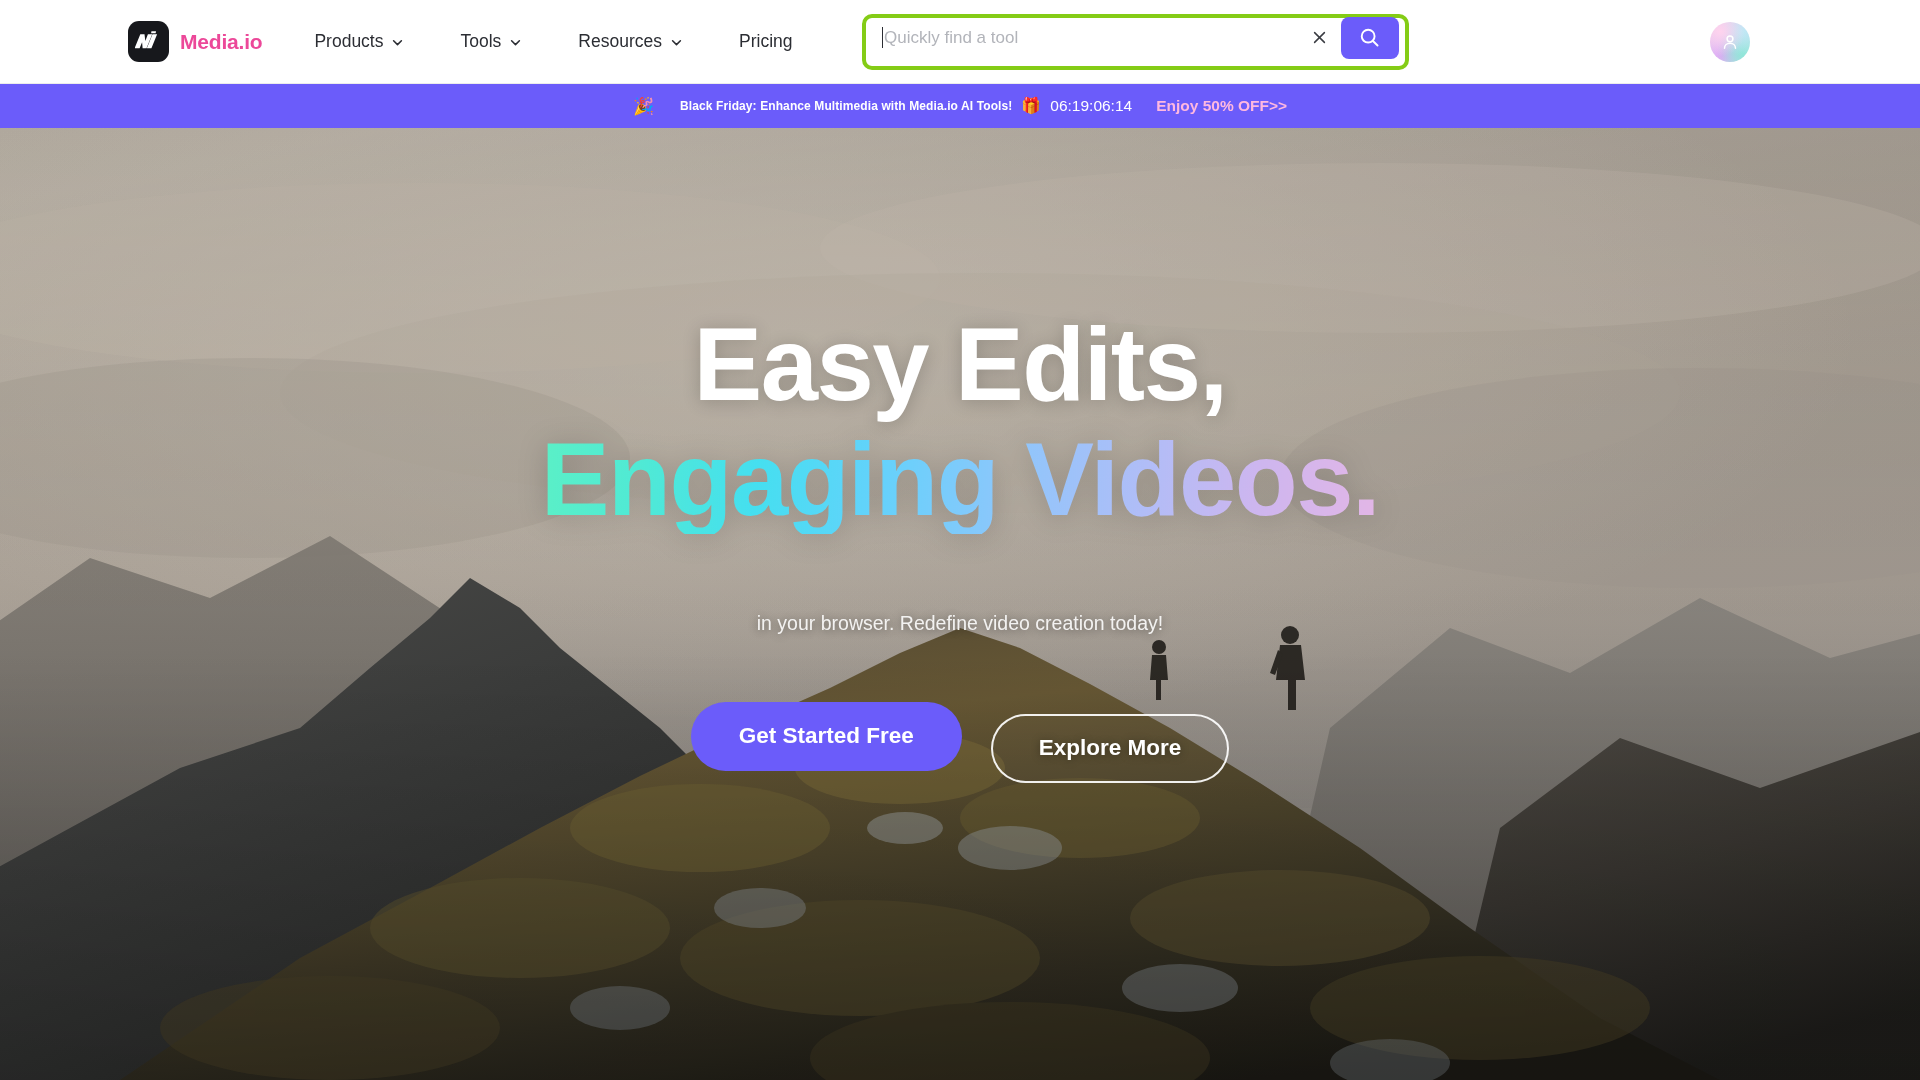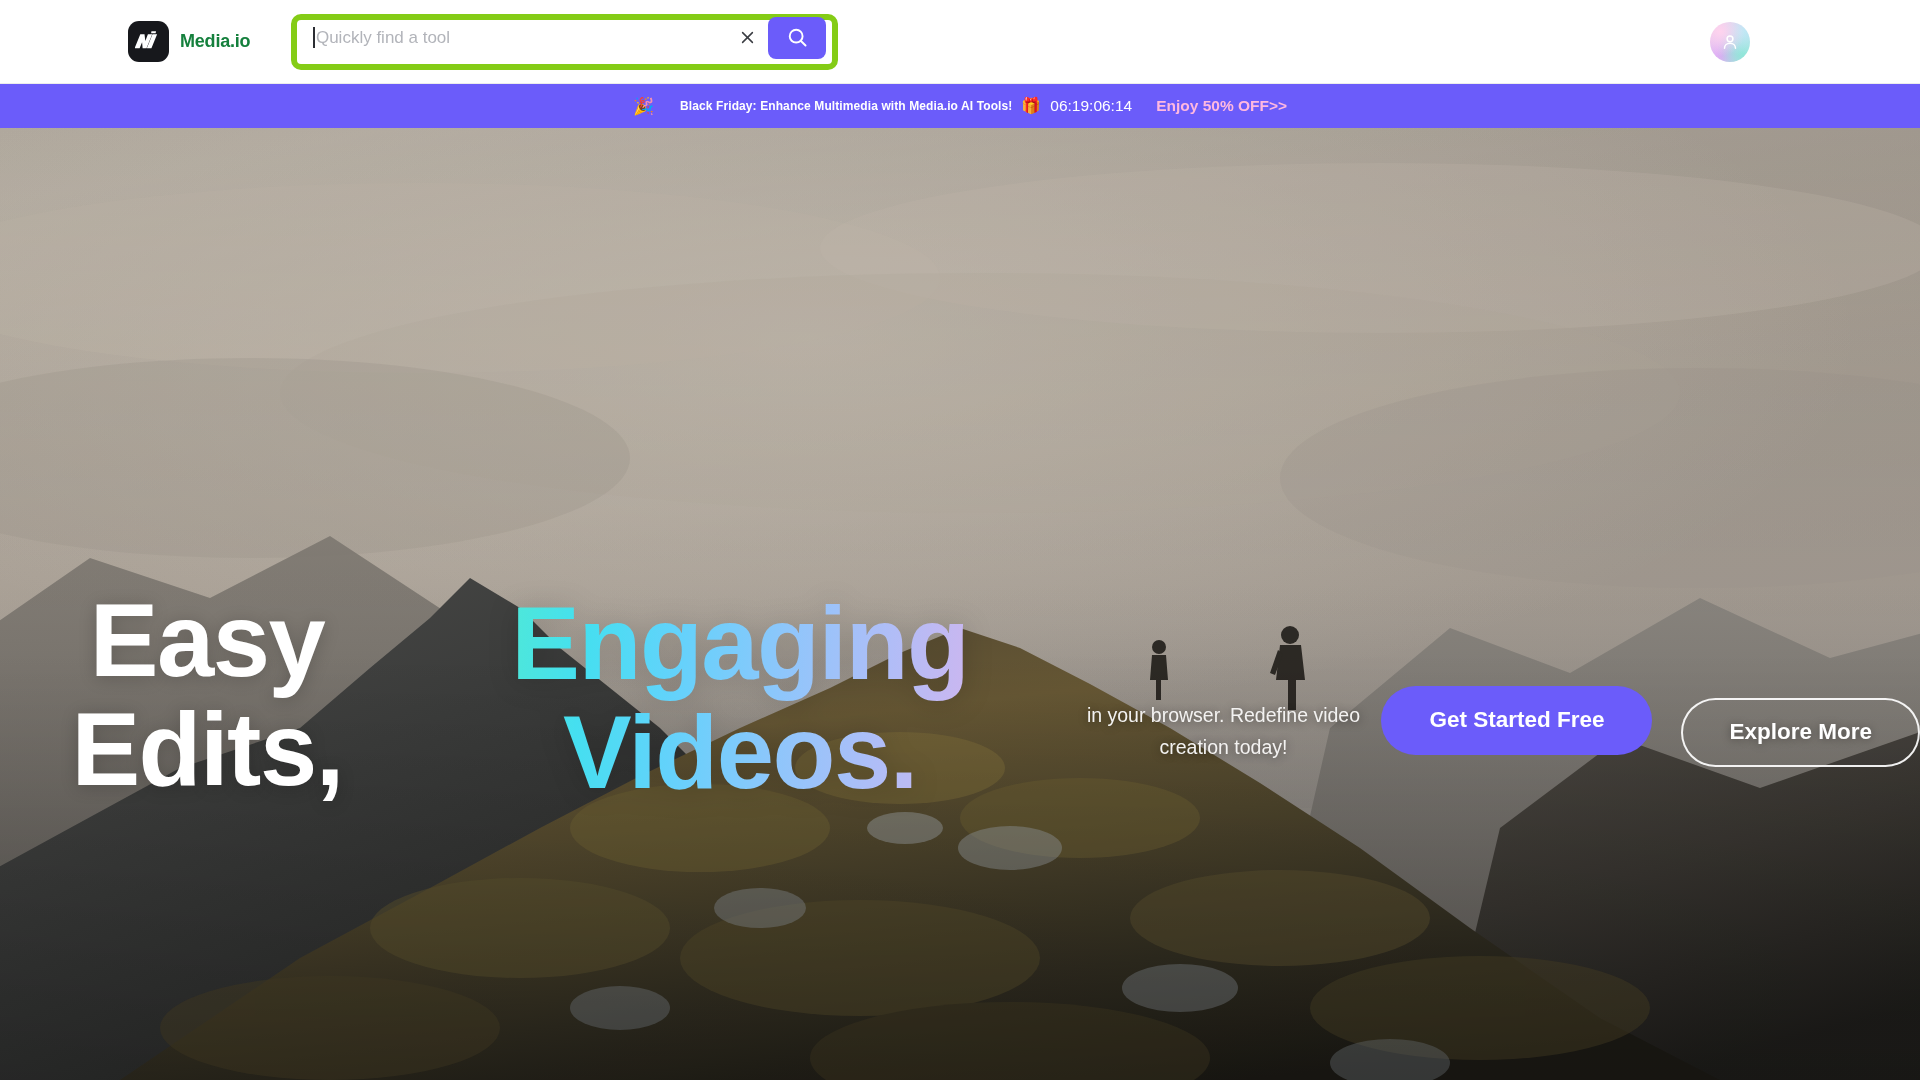--- a/index.html
+++ b/index.html
@@ -42,23 +42,23 @@
     height: 41px;
     border-radius: 11px;
     background: #17181c;
     display: flex;
     align-items: center;
     justify-content: center;
     flex: none;
   }
   .brand-mark svg { display: block; }
   .brand-name {
-    font-size: 18px;
+    font-size: 21px;
     font-weight: 700;
-    color: #15803d;
+    color: #ec4899;
     letter-spacing: -0.2px;
     white-space: nowrap;
   }
 
   .nav {
     display: flex;
     align-items: center;
     margin-left: 52px;
     gap: 0;
     flex: none;
@@ -81,21 +81,21 @@
     display: block;
     flex: none;
     margin-top: 2px;
   }
 
   
   .search {
     margin-left: 41px;
     width: 547px;
     height: 56px;
-    border: 6px solid #84cc16;
+    border: 4px solid #84cc16;
     border-radius: 10px;
     background: #fff;
     display: flex;
     align-items: center;
     padding: 0 6px 8px 0;
     flex: none;
     position: relative;
   }
   .search-input-wrap {
     flex: 1;
@@ -221,21 +221,21 @@
     width: 100%;
     height: 100%;
     display: block;
   }
   .hero-content {
     position: relative;
     z-index: 5;
     width: 100%;
     height: 100%;
     display: flex;
-    flex-direction: row;
+    flex-direction: column;
     align-items: center;
     padding-top: 182px;
   }
   .headline {
     font-size: 103px;
     font-weight: 800;
     line-height: 1.06;
     letter-spacing: -1.5px;
     text-align: center;
     color: #ffffff;
@@ -325,20 +325,43 @@
           <g fill="#ffffff">
             <path d="M3.2 20.3 L6.4 6.2 L10.6 6.2 L12.6 12.9 L14.0 6.2 L18.3 6.2 L15.1 20.3 L11.2 20.3 L9.6 14.2 L8.2 20.3 Z" transform="skewX(-10)"></path>
             <path d="M18.6 6.2 L23.2 6.2 L20.0 20.3 L15.4 20.3 Z" transform="skewX(-10)"></path>
             <rect x="17.0" y="3.3" width="4.6" height="2.0" transform="skewX(-10)"></rect>
           </g>
         </svg>
       </span>
       <span class="brand-name">Media.io</span>
     </div>
 
+    <nav class="nav">
+      <div class="nav-item">
+        <span>Products</span>
+        <svg class="chev" viewBox="0 0 16 16" aria-hidden="true">
+          <path d="M3.2 5.8 L8 10.6 L12.8 5.8" fill="none" stroke="#2b2d33" stroke-width="1.9" stroke-linecap="round" stroke-linejoin="round"></path>
+        </svg>
+      </div>
+      <div class="nav-item">
+        <span>Tools</span>
+        <svg class="chev" viewBox="0 0 16 16" aria-hidden="true">
+          <path d="M3.2 5.8 L8 10.6 L12.8 5.8" fill="none" stroke="#2b2d33" stroke-width="1.9" stroke-linecap="round" stroke-linejoin="round"></path>
+        </svg>
+      </div>
+      <div class="nav-item">
+        <span>Resources</span>
+        <svg class="chev" viewBox="0 0 16 16" aria-hidden="true">
+          <path d="M3.2 5.8 L8 10.6 L12.8 5.8" fill="none" stroke="#2b2d33" stroke-width="1.9" stroke-linecap="round" stroke-linejoin="round"></path>
+        </svg>
+      </div>
+      <div class="nav-item">
+        <span>Pricing</span>
+      </div>
+    </nav>
 
     <div class="search">
       <div class="search-input-wrap">
         <span class="caret"></span>
         <input class="search-input" type="text" placeholder="Quickly find a tool" value="" style="">
       </div>
       <button class="clear-btn">
         <svg width="17" height="17" viewBox="0 0 17 17" aria-hidden="true">
           <path d="M3.6 3.6 L13.4 13.4 M13.4 3.6 L3.6 13.4" stroke="#3a3c42" stroke-width="1.5" stroke-linecap="round"></path>
         </svg>

